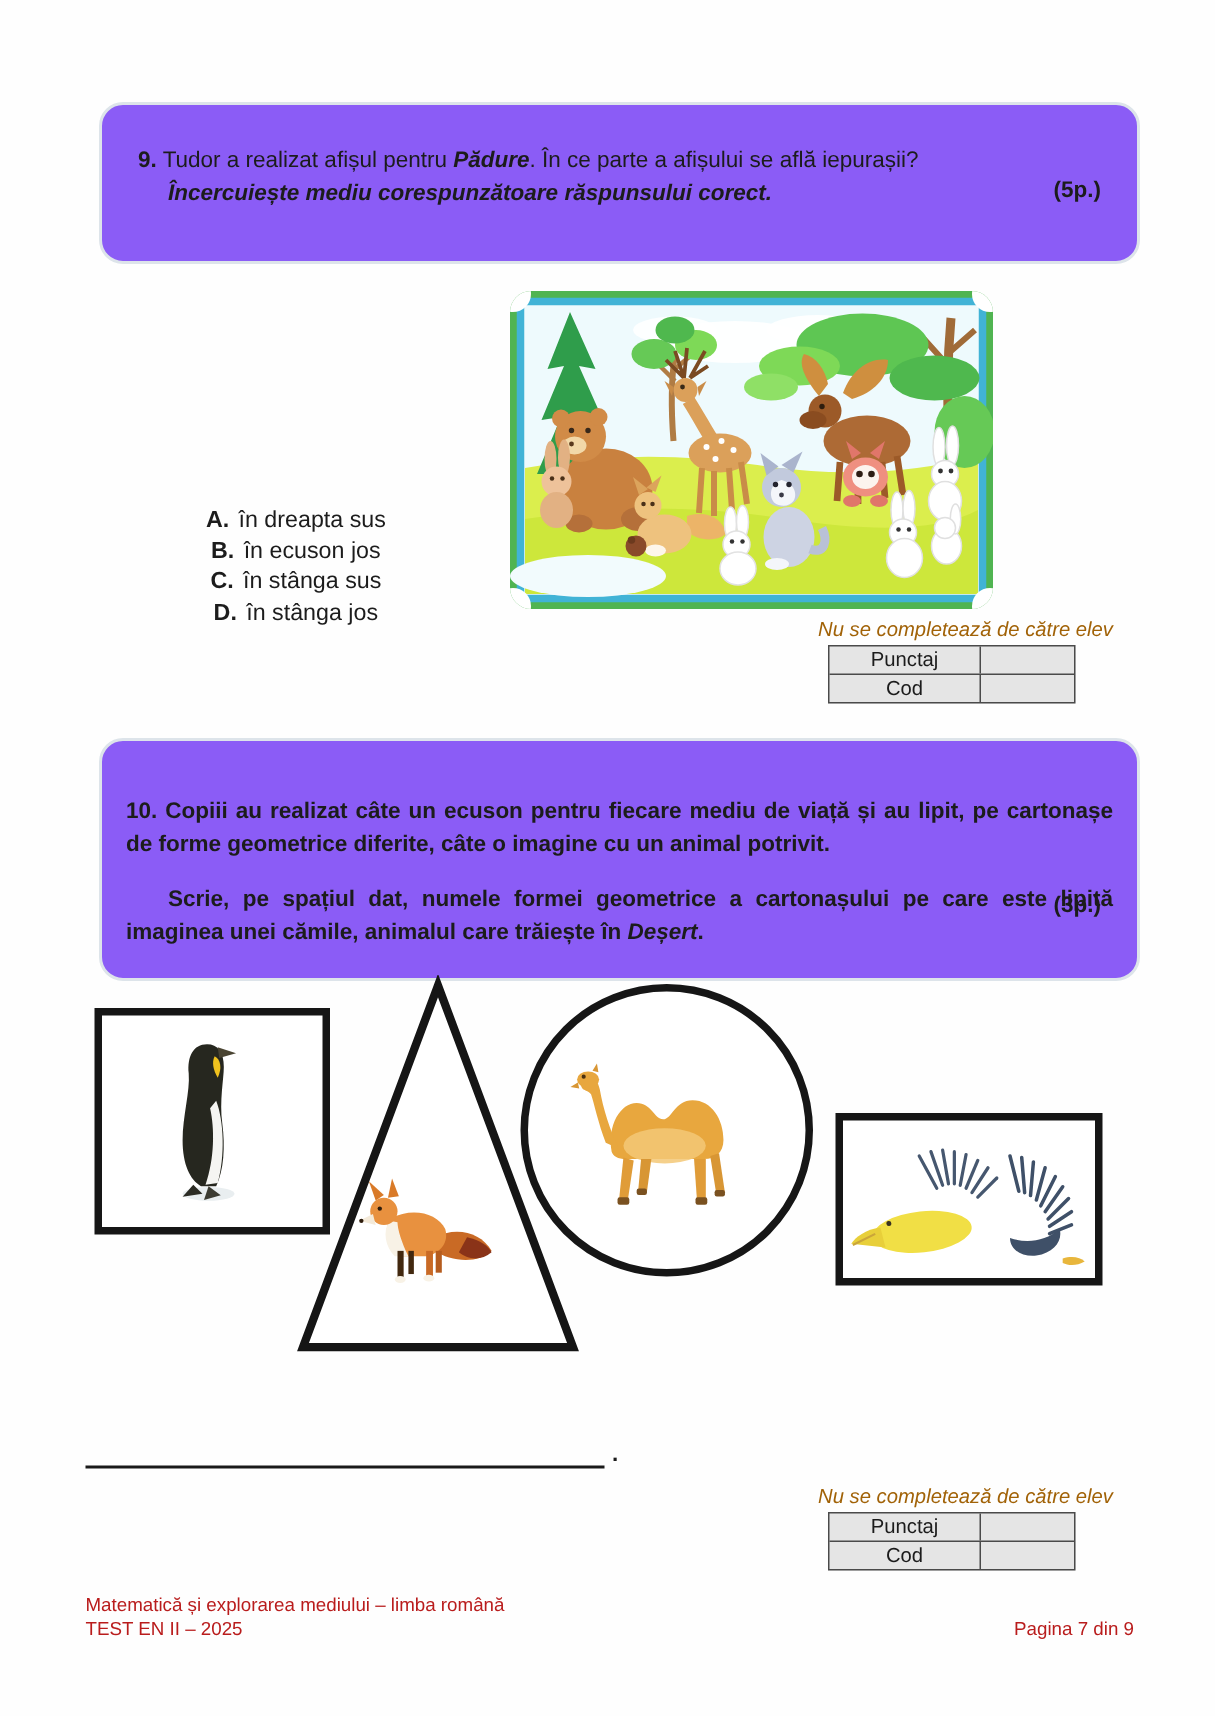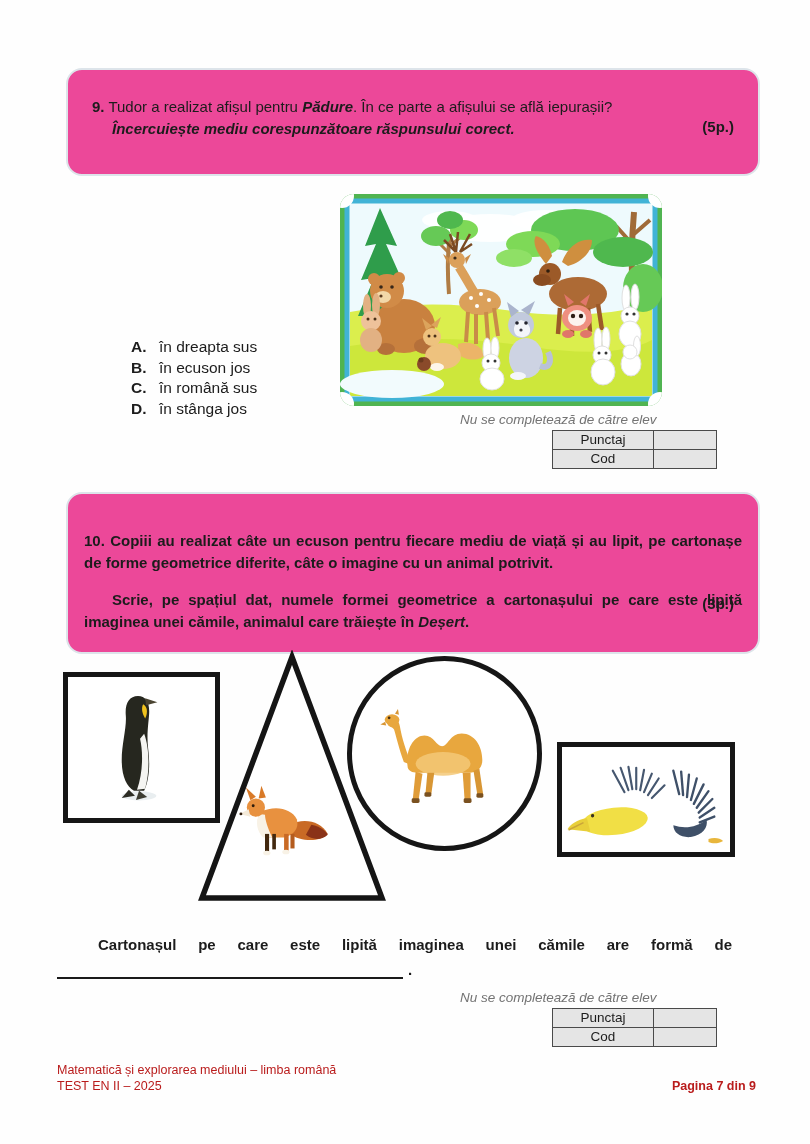--- a/index.html
+++ b/index.html
@@ -1,32 +1,32 @@
 <!DOCTYPE html>
 <html><head>
 <meta charset="utf-8">
 <style>
   html,body{margin:0;padding:0;background:#ffffff;}
   .page{position:relative;width:810px;height:1144px;background:#fefefe;overflow:hidden;
         font-family:"Liberation Sans",sans-serif;color:#1c1c1c;}
 
-  .qbox{position:absolute;border:2px solid #dde4ea;border-radius:16px;background:#ec4899;}
+  .qbox{position:absolute;border:2px solid #dde4ea;border-radius:16px;background:#8b5cf6;}
   #q9-box{left:66px;top:68px;width:690px;height:104px;}
   #q10-box{left:66px;top:492px;width:690px;height:158px;}
 
   .qline{position:absolute;font-size:15px;line-height:21px;white-space:nowrap;}
   .bi{font-weight:bold;font-style:italic;}
   .pts{position:absolute;font-weight:bold;font-size:15px;}
 
   .options{position:absolute;left:131px;top:337px;font-size:15.5px;}
-  .opt{height:20.5px;line-height:20.5px;}
+  .opt{height:20.5px;line-height:20.5px;text-align:center;}
   .opt b{display:inline-block;width:28px;}
 
-  .score-note{position:absolute;left:460px;width:282px;text-align:left;
-              font-style:italic;font-size:13.5px;color:#737373;}
+  .score-note{position:absolute;left:460px;width:282px;text-align:right;
+              font-style:italic;font-size:13.5px;color:#a16207;}
   .stable{position:absolute;left:552px;width:163px;border:1.5px solid #4a4a4a;background:#e5e5e5;}
   .srow{display:flex;height:18px;line-height:18px;font-size:13.5px;}
   .srow + .srow{border-top:1.5px solid #4a4a4a;flex-direction:column;}
   .scell-label{width:100px;border-right:1.5px solid #4a4a4a;text-align:center;}
   .scell-value{flex:1;}
 
   .q10p{position:absolute;left:16px;width:658px;font-size:15px;line-height:21.5px;
         text-align:justify;}
   #q10-para2{font-weight:bold;text-indent:28px;}
 
@@ -37,21 +37,21 @@
   #card-rect{left:557px;top:742px;width:168px;height:105px;border:5px solid #161616;}
 
   .answer-line{position:absolute;left:98px;top:936px;width:634px;font-weight:bold;font-size:15px;
                text-align:justify;text-align-last:justify;}
   .blank{position:absolute;left:57px;top:960px;width:346px;height:17px;border-bottom:2px solid #1a1a1a;}
   .blank-dot{position:absolute;left:408px;top:961px;font-weight:bold;font-size:15px;}
 
   .footer{position:absolute;font-size:12.5px;color:#b91c1c;}
   #footer-line1{left:57px;top:1063px;}
   #footer-line2{left:57px;top:1079px;}
-  #footer-page{left:560px;top:1079px;width:196px;text-align:right;font-weight:bold;}
+  #footer-page{left:560px;top:1079px;width:196px;text-align:right;}
 
   svg{display:block;}
 </style>
 </head>
 <body>
 
 <div class="page">
 
   <div class="qbox" id="q9-box">
     <div class="qline" style="left:24px;top:26px;">
@@ -204,21 +204,21 @@
   </div>
 
   <div class="options">
     <div class="opt">
       <b>A.</b><span>în dreapta sus</span>
     </div>
     <div class="opt">
       <b>B.</b><span>în ecuson jos</span>
     </div>
     <div class="opt">
-      <b>C.</b><span>în română sus</span>
+      <b>C.</b><span>în stânga sus</span>
     </div>
     <div class="opt">
       <b>D.</b><span>în stânga jos</span>
     </div>
   </div>
 
   <div class="score-note" style="top:412px;">Nu se completează de către elev</div>
   <div class="stable" style="top:430px;">
     <div class="srow">
       <div class="scell-label">Punctaj</div>
@@ -331,21 +331,20 @@
           <ellipse cx="52" cy="74" rx="34" ry="14" fill="#f1df45"></ellipse>
           <path d="M24 68 C14 68 6 73 3 77 L26 82 Z" fill="#e8cf3a"></path>
           <circle cx="30" cy="66" r="1.7" fill="#3a3320"></circle>
           <path d="M20 72 L4 78" stroke="#caa53a" stroke-width="1.5"></path>
         </g>
         <path d="M148 92 C154 90 160 91 163 94 C158 97 152 97 148 95 Z" fill="#e8b63c"></path>
       </svg>
     </div>
   </div>
 
-  <div class="answer-line">Cartonașul pe care este lipită imaginea unei cămile are formă de</div>
   <div class="blank"></div>
   <div class="blank-dot">.</div>
 
   <div class="score-note" style="top:990px;">Nu se completează de către elev</div>
   <div class="stable" style="top:1008px;">
     <div class="srow">
       <div class="scell-label">Punctaj</div>
       <div class="scell-value"></div>
     </div>
     <div class="srow">

